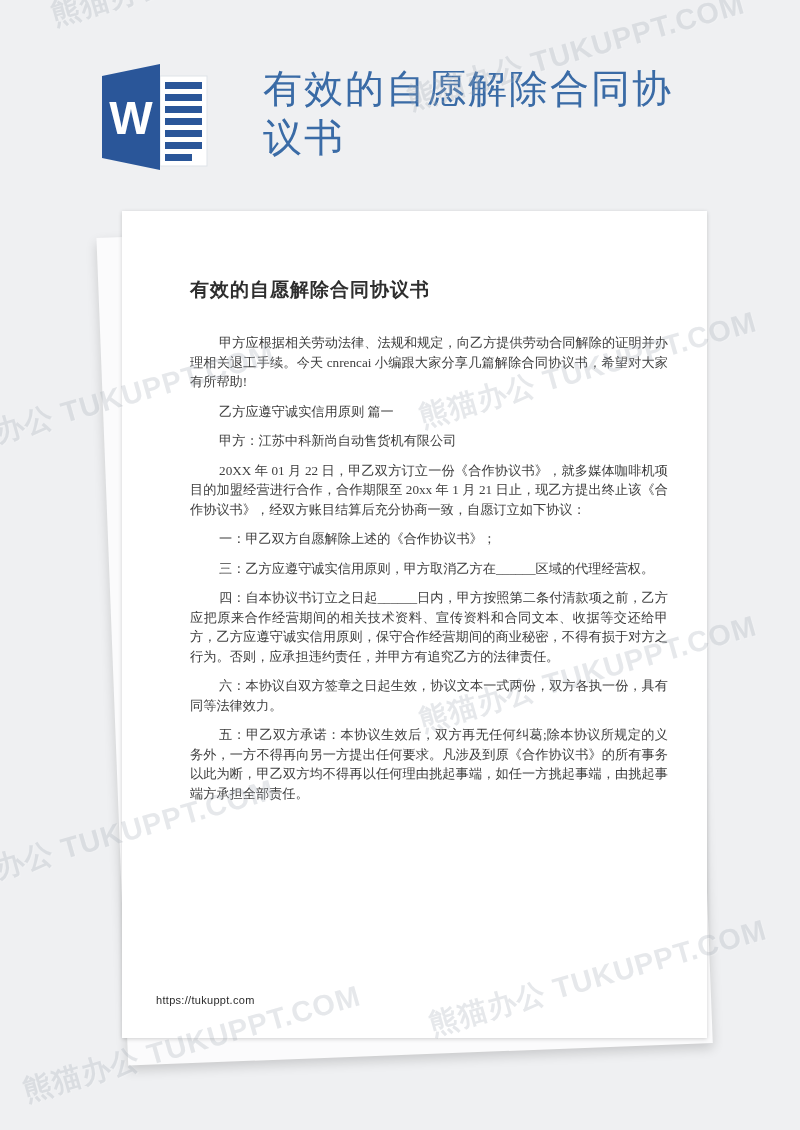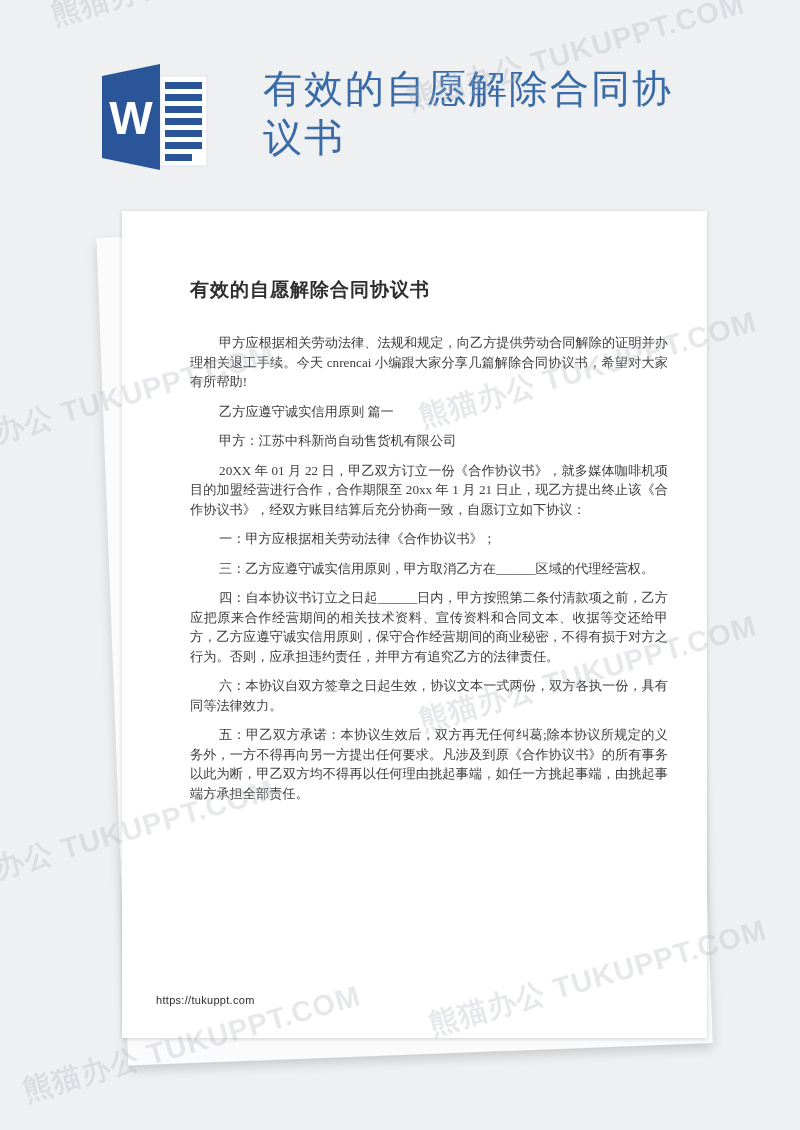--- a/index.html
+++ b/index.html
@@ -111,21 +111,21 @@
 
 <div class="page-back"></div>
 
 <div class="page">
   <div class="page-inner">
     <h2 class="doc-title">有效的自愿解除合同协议书</h2>
     <p class="para">甲方应根据相关劳动法律、法规和规定，向乙方提供劳动合同解除的证明并办理相关退工手续。今天 cnrencai 小编跟大家分享几篇解除合同协议书，希望对大家有所帮助!</p>
     <p class="para">乙方应遵守诚实信用原则 篇一</p>
     <p class="para">甲方：江苏中科新尚自动售货机有限公司</p>
     <p class="para">20XX 年 01 月 22 日，甲乙双方订立一份《合作协议书》，就多媒体咖啡机项目的加盟经营进行合作，合作期限至 20xx 年 1 月 21 日止，现乙方提出终止该《合作协议书》，经双方账目结算后充分协商一致，自愿订立如下协议：</p>
-    <p class="para">一：甲方应根据相关劳动法律《合作协议书》；</p>
+    <p class="para">一：甲乙双方自愿解除上述的《合作协议书》；</p>
     <p class="para">三：乙方应遵守诚实信用原则，甲方取消乙方在______区域的代理经营权。</p>
     <p class="para">四：自本协议书订立之日起______日内，甲方按照第二条付清款项之前，乙方应把原来合作经营期间的相关技术资料、宣传资料和合同文本、收据等交还给甲方，乙方应遵守诚实信用原则，保守合作经营期间的商业秘密，不得有损于对方之行为。否则，应承担违约责任，并甲方有追究乙方的法律责任。</p>
     <p class="para">六：本协议自双方签章之日起生效，协议文本一式两份，双方各执一份，具有同等法律效力。</p>
     <p class="para">五：甲乙双方承诺：本协议生效后，双方再无任何纠葛;除本协议所规定的义务外，一方不得再向另一方提出任何要求。凡涉及到原《合作协议书》的所有事务以此为断，甲乙双方均不得再以任何理由挑起事端，如任一方挑起事端，由挑起事端方承担全部责任。</p>
   </div>
   <div class="doc-footer">https://tukuppt.com</div>
 </div>
 
 <div class="watermark-layer">
   <span class="wm wm1">熊猫办公 TUKUPPT.COM</span>

